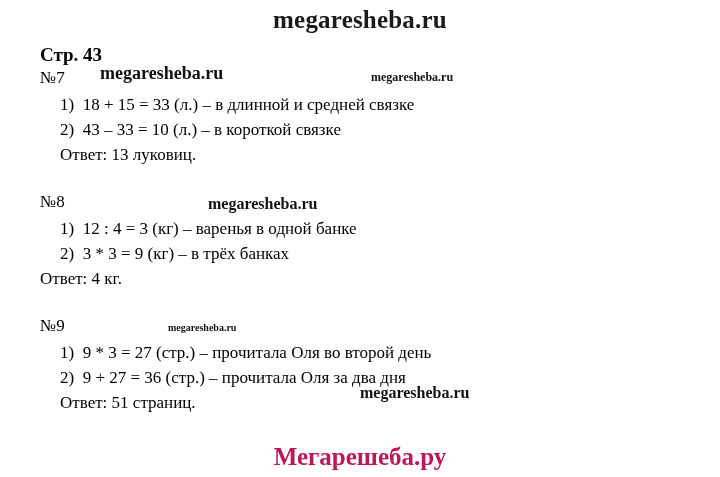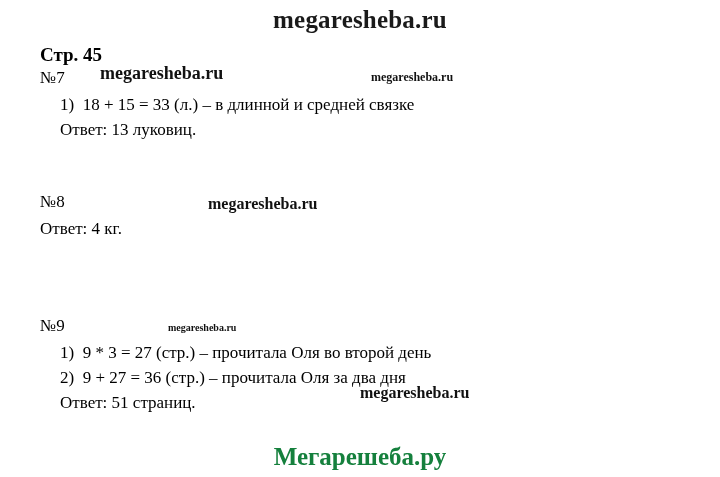--- a/index.html
+++ b/index.html
@@ -34,21 +34,21 @@
   }
   .bottom-watermark {
     position: absolute;
     top: 443px;
     left: 0;
     width: 720px;
     text-align: center;
     font-family: "Liberation Serif", serif;
     font-weight: bold;
     font-size: 25px;
-    color: #15803d;
+    color: #be185d;
   }
   .content {
     position: absolute;
     left: 0;
     top: 0;
     width: 720px;
     height: 477px;
   }
   .page-label {
     position: absolute;
@@ -99,30 +99,33 @@
 </style>
 </head>
 <body>
 
 <div class="page">
 
   <div class="top-watermark">megaresheba.ru</div>
 
   <div class="content">
 
-    <div class="page-label">Стр. 45</div>
+    <div class="page-label">Стр. 43</div>
 
     <div class="task" style="top:68px;">
       <div class="task-num">№7</div>
       <div class="task-line indented">1)  18 + 15 = 33 (л.) – в длинной и средней связке</div>
+      <div class="task-line indented">2)  43 – 33 = 10 (л.) – в короткой связке</div>
       <div class="answer indent-sm">Ответ: 13 луковиц.</div>
     </div>
 
     <div class="task" style="top:192px;">
       <div class="task-num">№8</div>
+      <div class="task-line indented">1)  12 : 4 = 3 (кг) – варенья в одной банке</div>
+      <div class="task-line indented">2)  3 * 3 = 9 (кг) – в трёх банках</div>
       <div class="answer">Ответ: 4 кг.</div>
     </div>
 
     <div class="task" style="top:316px;">
       <div class="task-num">№9</div>
       <div class="task-line indented" style="margin-top:2px;">1)  9 * 3 = 27 (стр.) – прочитала Оля во второй день</div>
       <div class="task-line indented">2)  9 + 27 = 36 (стр.) – прочитала Оля за два дня</div>
       <div class="answer indent-sm">Ответ: 51 страниц.</div>
     </div>
 

